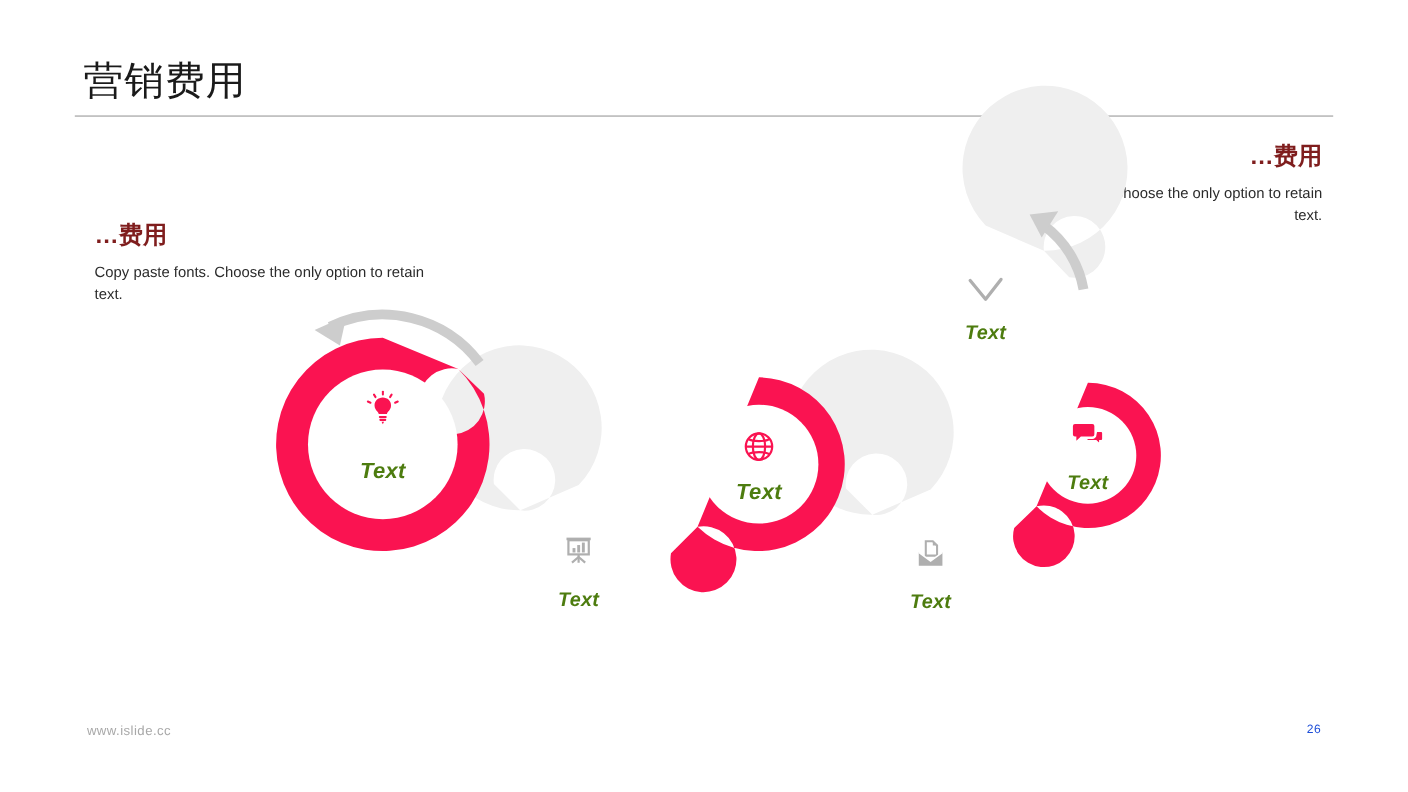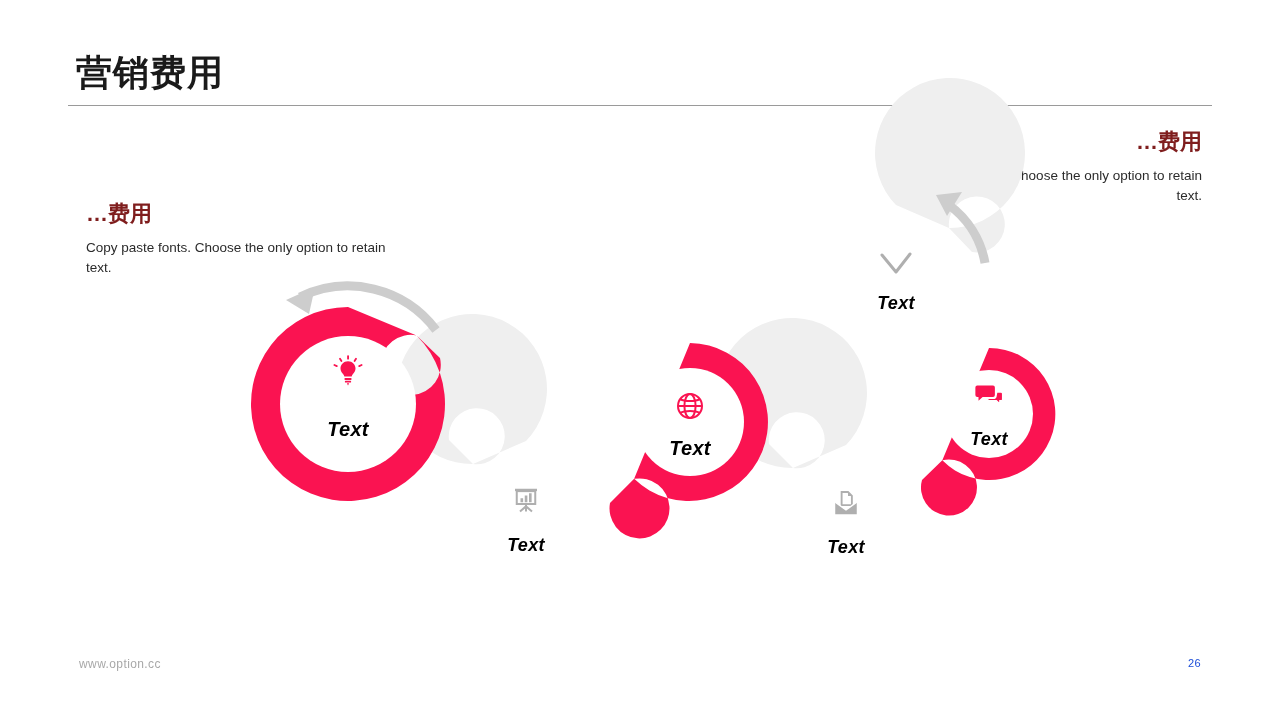--- a/index.html
+++ b/index.html
@@ -8,21 +8,21 @@
     background:#ffffff;
     font-family:"Liberation Sans","DejaVu Sans",sans-serif;
     overflow:hidden;
     position:relative;
   }
   .slide{position:absolute;inset:0;width:1280px;height:720px;background:#fff;}
 
   
   .page-title{
     position:absolute;left:76px;top:53px;
-    font-size:36px;font-weight:bold;color:#1a1a1a;
+    font-size:36px;font-weight:normal;color:#1a1a1a;
     letter-spacing:1px;line-height:1.1;white-space:nowrap;
   }
   .title-rule{
     position:absolute;left:68px;top:105px;width:1144px;height:1px;
     background:#9a9a9a;
   }
 
   
   .callout{position:absolute;}
   .callout .c-head{
@@ -35,21 +35,21 @@
   #callout-left{left:86px;top:200px;width:300px;text-align:left;}
   #callout-right{right:78px;top:128px;width:300px;text-align:right;}
 
   
   .diagram{position:absolute;left:0;top:0;width:1280px;height:720px;}
   .diagram svg{display:block;}
 
   
   .node-label{
     position:absolute;
-    font-size:20px;font-style:italic;font-weight:bold;color:#000000;
+    font-size:20px;font-style:italic;font-weight:bold;color:#4d7c0f;
     transform:translate(-50%,-50%);
     white-space:nowrap;letter-spacing:.3px;
   }
   .node-label.small{font-size:18px;}
   .node-icon{
     position:absolute;transform:translate(-50%,-50%);
     line-height:0;
   }
 
   
@@ -192,16 +192,16 @@
     </span>
 
     <span class="node-label" style="left:348px;top:429px;">Text</span>
     <span class="node-label small" style="left:526px;top:545px;">Text</span>
     <span class="node-label" style="left:690px;top:448px;">Text</span>
     <span class="node-label small" style="left:846px;top:547px;">Text</span>
     <span class="node-label small" style="left:989px;top:439px;">Text</span>
     <span class="node-label small" style="left:896px;top:303px;">Text</span>
   </div>
 
-  <div class="footer-left">www.option.cc</div>
+  <div class="footer-left">www.islide.cc</div>
   <div class="footer-right">26</div>
 
 </div>
 
 </body></html>

